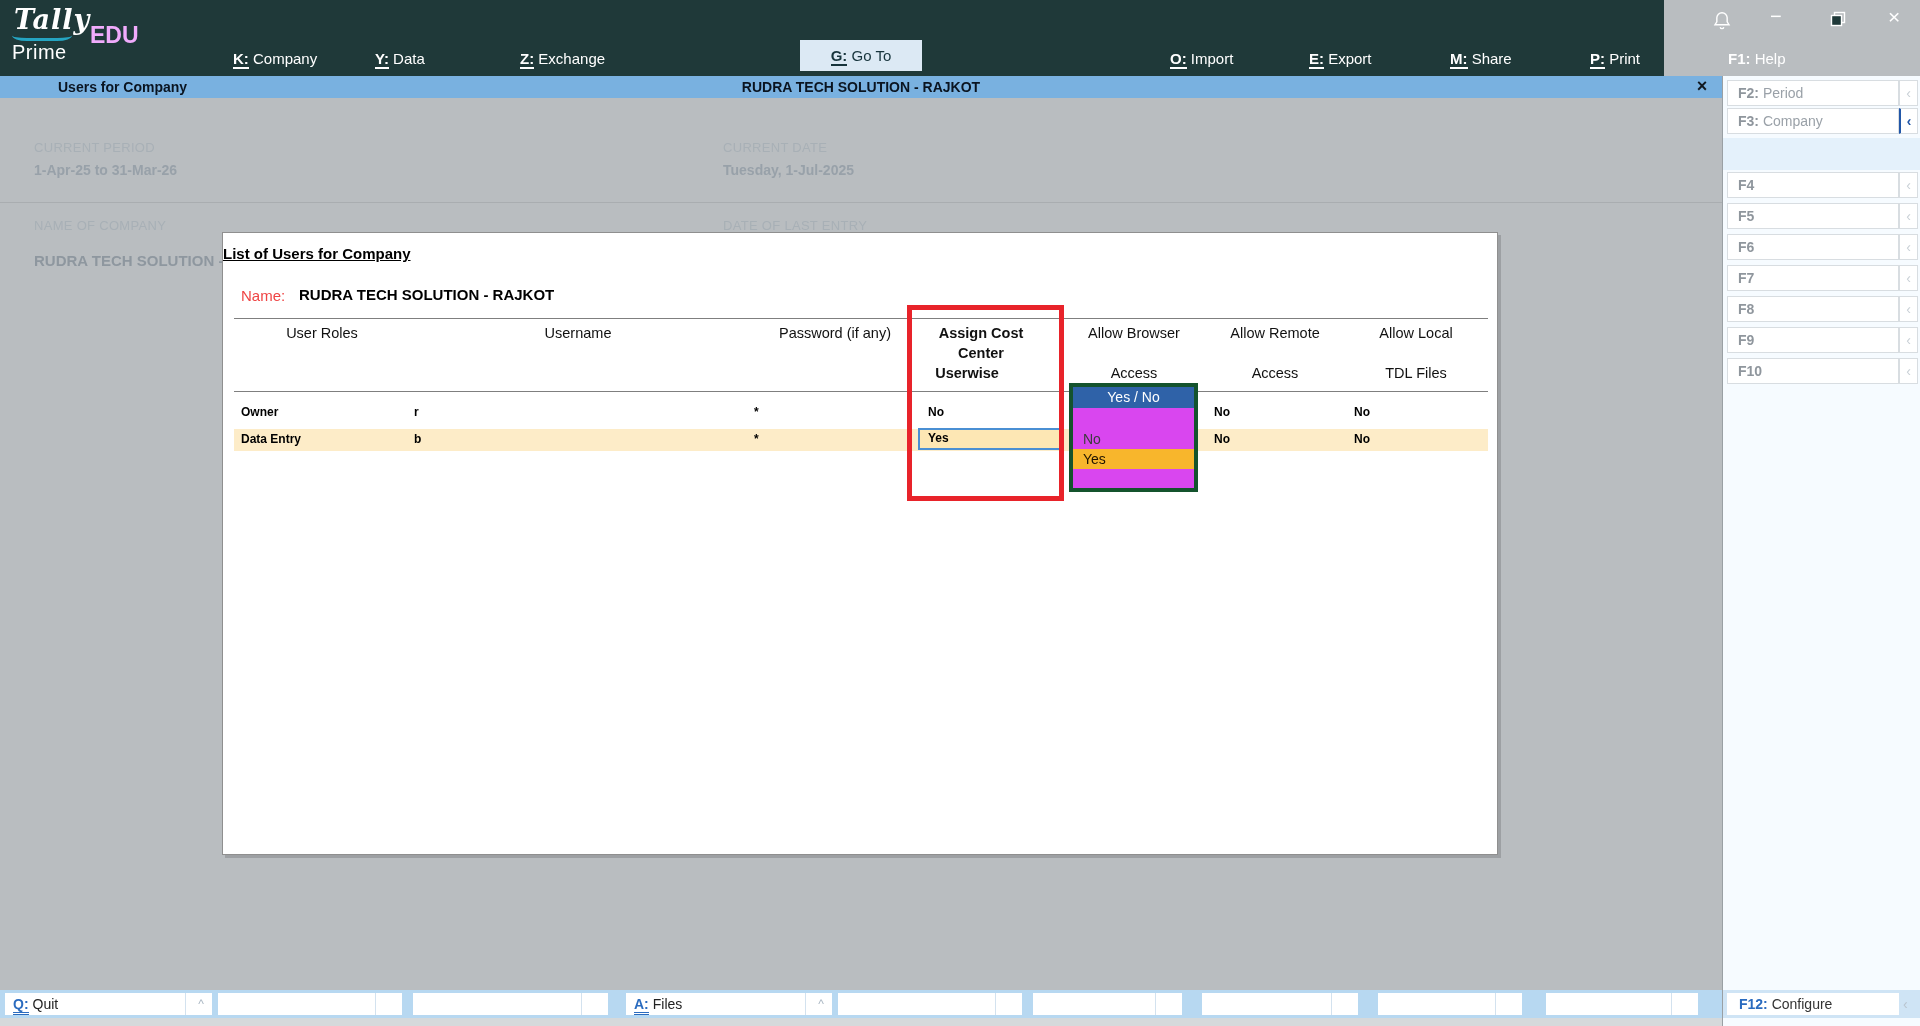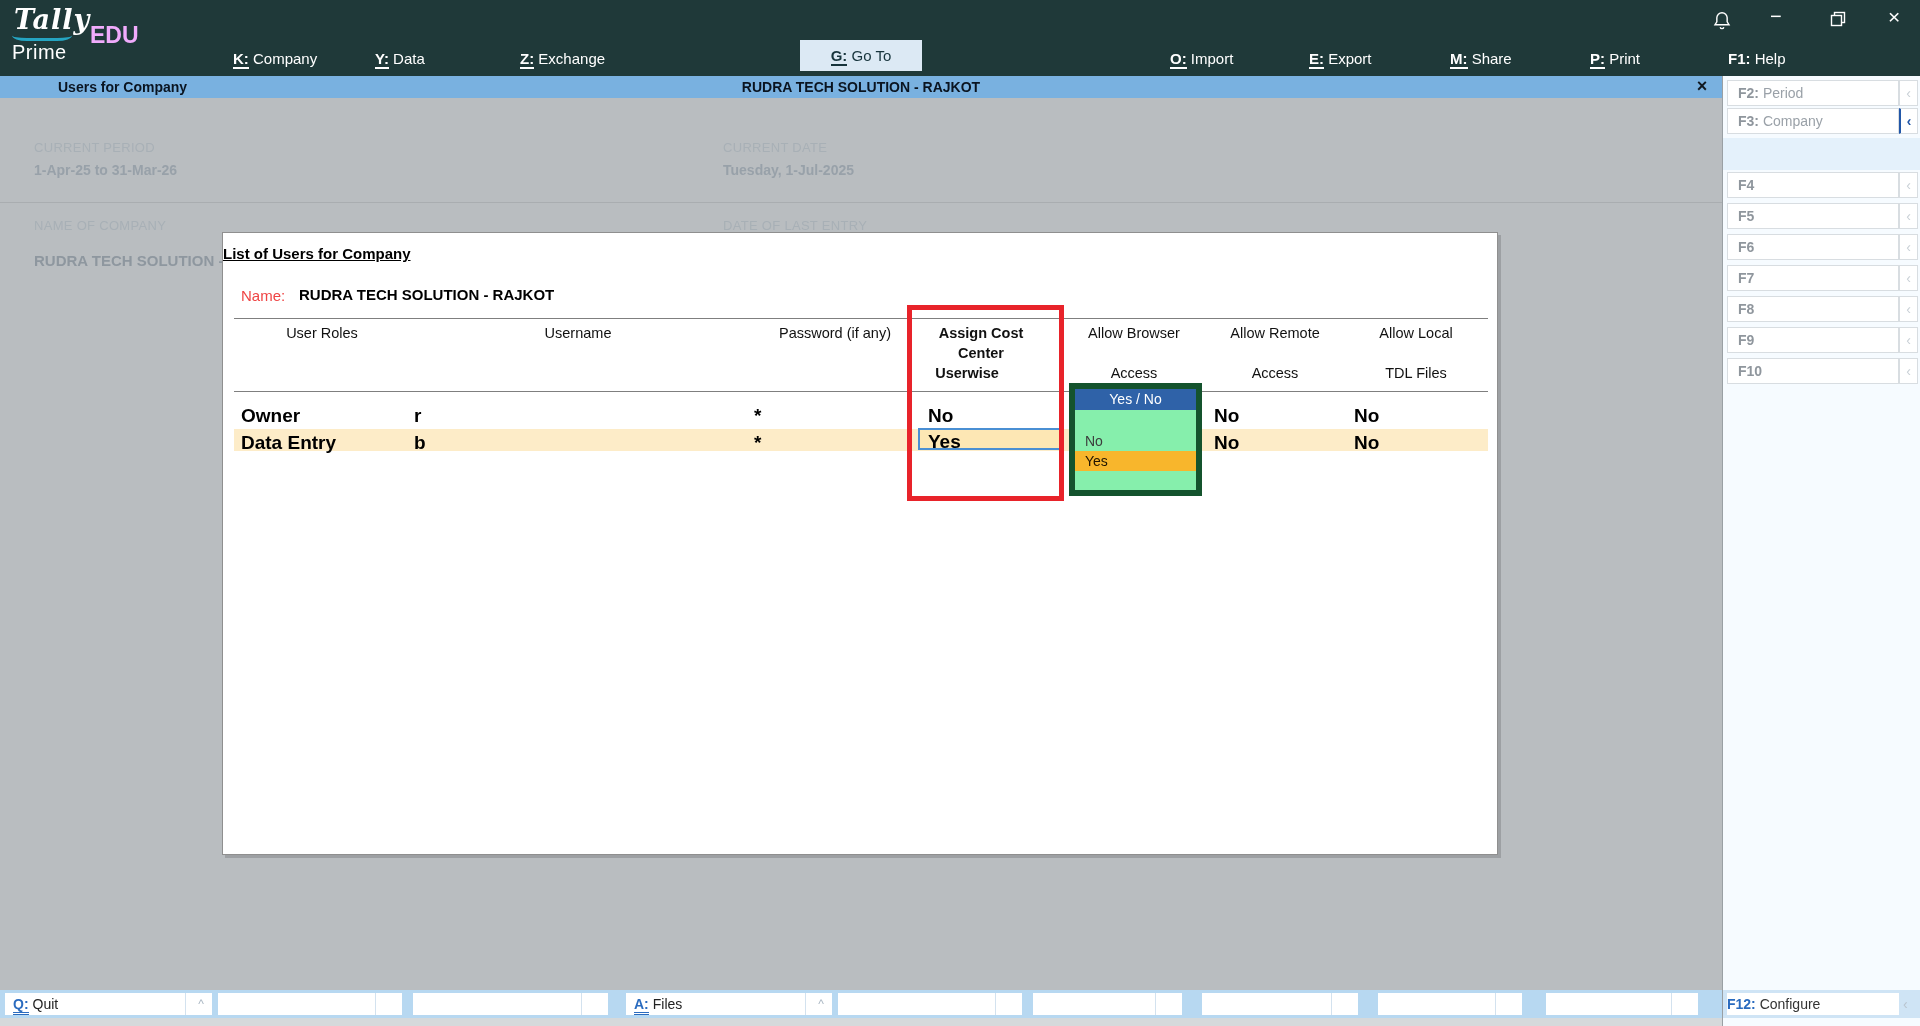--- a/index.html
+++ b/index.html
@@ -2,21 +2,21 @@
 <html><head>
 <meta charset="utf-8">
 <style>
   html,body{margin:0;padding:0;}
   body{
     width:1920px;height:1026px;position:relative;overflow:hidden;
     font-family:"Liberation Sans",sans-serif;background:#b9bdc0;
   }
   .abs{position:absolute;}
   
-  #topbar{left:0;top:0;width:1920px;height:76px;background:#1f3939;}
+  #topbar{left:0;top:0;width:1664px;height:76px;background:#1f3939;}
   .logo-script{left:14px;top:4px;font-family:"DejaVu Serif",serif;font-style:italic;font-weight:bold;
     font-size:27px;color:#fff;letter-spacing:1px;}
   .logo-swoosh{left:12px;top:30px;width:60px;height:8px;border-bottom:3px solid #25a5c2;border-radius:50%/100%;}
   .logo-word{left:12px;top:41px;font-size:20px;color:#fff;letter-spacing:.5px;}
   .logo-edu{left:90px;top:22px;font-size:23px;font-weight:bold;color:#f0abfc;}
   .mi{top:48px;height:22px;line-height:22px;color:#fff;font-size:15px;white-space:nowrap;cursor:default;}
   .mi .mk{font-weight:bold;border-bottom:2px solid #fff;padding-bottom:0px;}
   .goto-btn{left:800px;top:40px;width:122px;height:31px;background:#dce9f4;text-align:center;
     line-height:31px;font-size:15px;color:#17343c;}
   .goto-btn .mk{font-weight:bold;border-bottom:2px solid #17343c;}
@@ -37,27 +37,27 @@
   
   #dialog{left:222px;top:232px;width:1274px;height:621px;background:#fff;border:1px solid #8f8f8f;
     box-shadow:3px 3px 0 rgba(0,0,0,.15);}
   #dlg-title{left:0;top:12px;width:100%;text-align:left;font-size:15px;font-weight:bold;
     color:#000;text-decoration:underline;}
   .dlg-name-label{left:18px;top:54px;font-size:15px;color:#ef4444;}
   .dlg-name-value{left:76px;top:53px;font-size:15px;font-weight:bold;color:#000;}
   .rule{left:11px;width:1254px;height:1px;background:#7f7f7f;}
   .hd{position:absolute;transform:translateX(-50%);font-size:14.5px;color:#111;white-space:nowrap;}
   .hd.b{font-weight:bold;}
-  .cell{position:absolute;font-weight:bold;font-size:19px;color:#000;white-space:nowrap;}
+  .cell{position:absolute;font-weight:bold;font-size:12px;color:#000;white-space:nowrap;}
   #row-highlight{left:11px;top:196px;width:1254px;height:22px;background:#fdecc8;}
   #yes-box{left:695px;top:195px;width:146px;height:22px;background:#fde7b4;border:2px solid #4a8fd3;
     box-sizing:border-box;}
   #yes-box .cell{position:absolute;left:8px;top:1px;}
   
-  #dropdown{left:846px;top:150px;width:121px;height:101px;border:6px solid #14532d;background:#86efac;
+  #dropdown{left:846px;top:150px;width:121px;height:101px;border:4px solid #14532d;background:#d946ef;
     box-sizing:content-box;z-index:20;}
   #dd-header{left:0;top:0;width:121px;height:21px;background:#2f62a8;color:#fff;text-align:center;
     line-height:21px;font-size:14px;}
   .dd-opt{position:absolute;left:0;width:121px;height:20px;line-height:20px;padding-left:10px;
     box-sizing:border-box;font-size:14px;color:#3c3c3c;cursor:pointer;}
   #dd-no{top:42px;}
   #dd-yes{top:62px;background:#f8b62c;color:#201400;}
   
   #red-box{left:684px;top:72px;width:147px;height:186px;border:5px solid #e8232a;z-index:50;}
   
@@ -73,21 +73,21 @@
     box-sizing:border-box;}
   #sb-gap{left:0;top:62px;width:198px;height:32px;background:#e4f1fb;}
   .fbtn{position:absolute;left:4px;width:172px;height:26px;background:#fff;border:1px solid #d8dde1;
     box-sizing:border-box;line-height:24px;padding-left:10px;font-size:14px;color:#9aa1a8;cursor:pointer;}
   .fkey{font-weight:bold;color:#8f969d;}
   .fchev{position:absolute;left:176px;width:19px;height:26px;background:#fff;border:1px solid #d8dde1;
     box-sizing:border-box;text-align:center;line-height:24px;font-size:14px;color:#c9d0d6;cursor:pointer;}
   .fchev.active{color:#2257a8;font-weight:bold;border-left:2px solid #2257a8;}
   #sb-bottom{left:0;top:914px;width:198px;height:28px;background:#cfe4f5;}
   #f12-slot{position:absolute;left:4px;top:3px;width:172px;height:22px;background:#fff;line-height:22px;
-    font-size:14px;color:#333;padding-left:0;box-sizing:border-box;cursor:pointer;}
+    font-size:14px;color:#333;padding-left:12px;box-sizing:border-box;cursor:pointer;}
   #f12-chev{position:absolute;left:180px;top:3px;height:22px;line-height:22px;font-size:14px;color:#b9c4cf;}
   .f12key{font-weight:bold;color:#2a6bbf;}
 </style>
 </head>
 <body>
 
 <div id="topbar" class="abs">
   <div class="abs logo-script">Tally</div>
   <div class="abs logo-swoosh"></div>
   <div class="abs logo-word">Prime</div>

